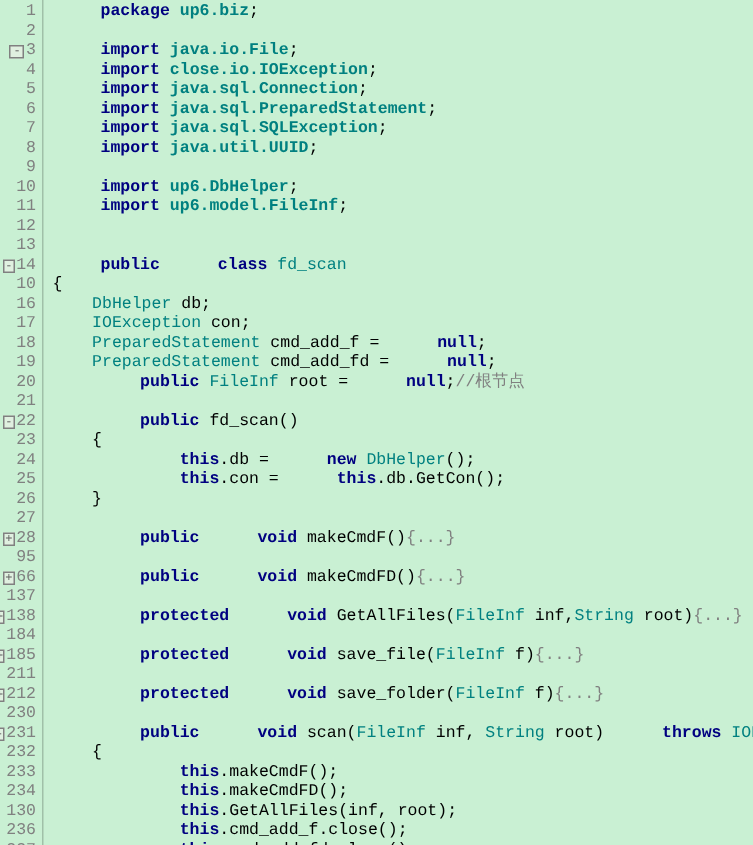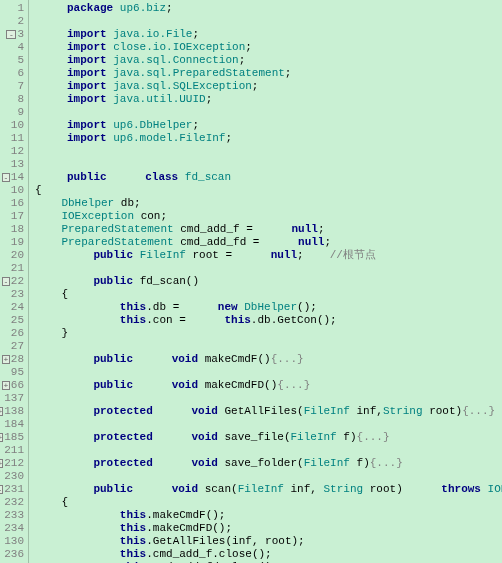--- a/index.html
+++ b/index.html
@@ -46,23 +46,23 @@
 .code {
   padding: 2px 0 2px 6px;
   flex: 1;
 }
 .code .line {
   height: 13px;
   line-height: 13px;
   white-space: pre;
 }
 .kw { color: #000080; font-weight: bold; padding-left: 32px; }
-.pkg { color: #008080; }
+.pkg { color: #008080; font-weight: bold; }
 .type { color: #008080; }
-.comment { color: #808080; margin-left: 26px; }
+.comment { color: #808080; }
 .coll { color: #808080; }
 </style>
 </head>
 <body>
 
 <div class="editor">
   <div class="gutter">
     <div class="ln">
         <span>1</span>
       </div>

